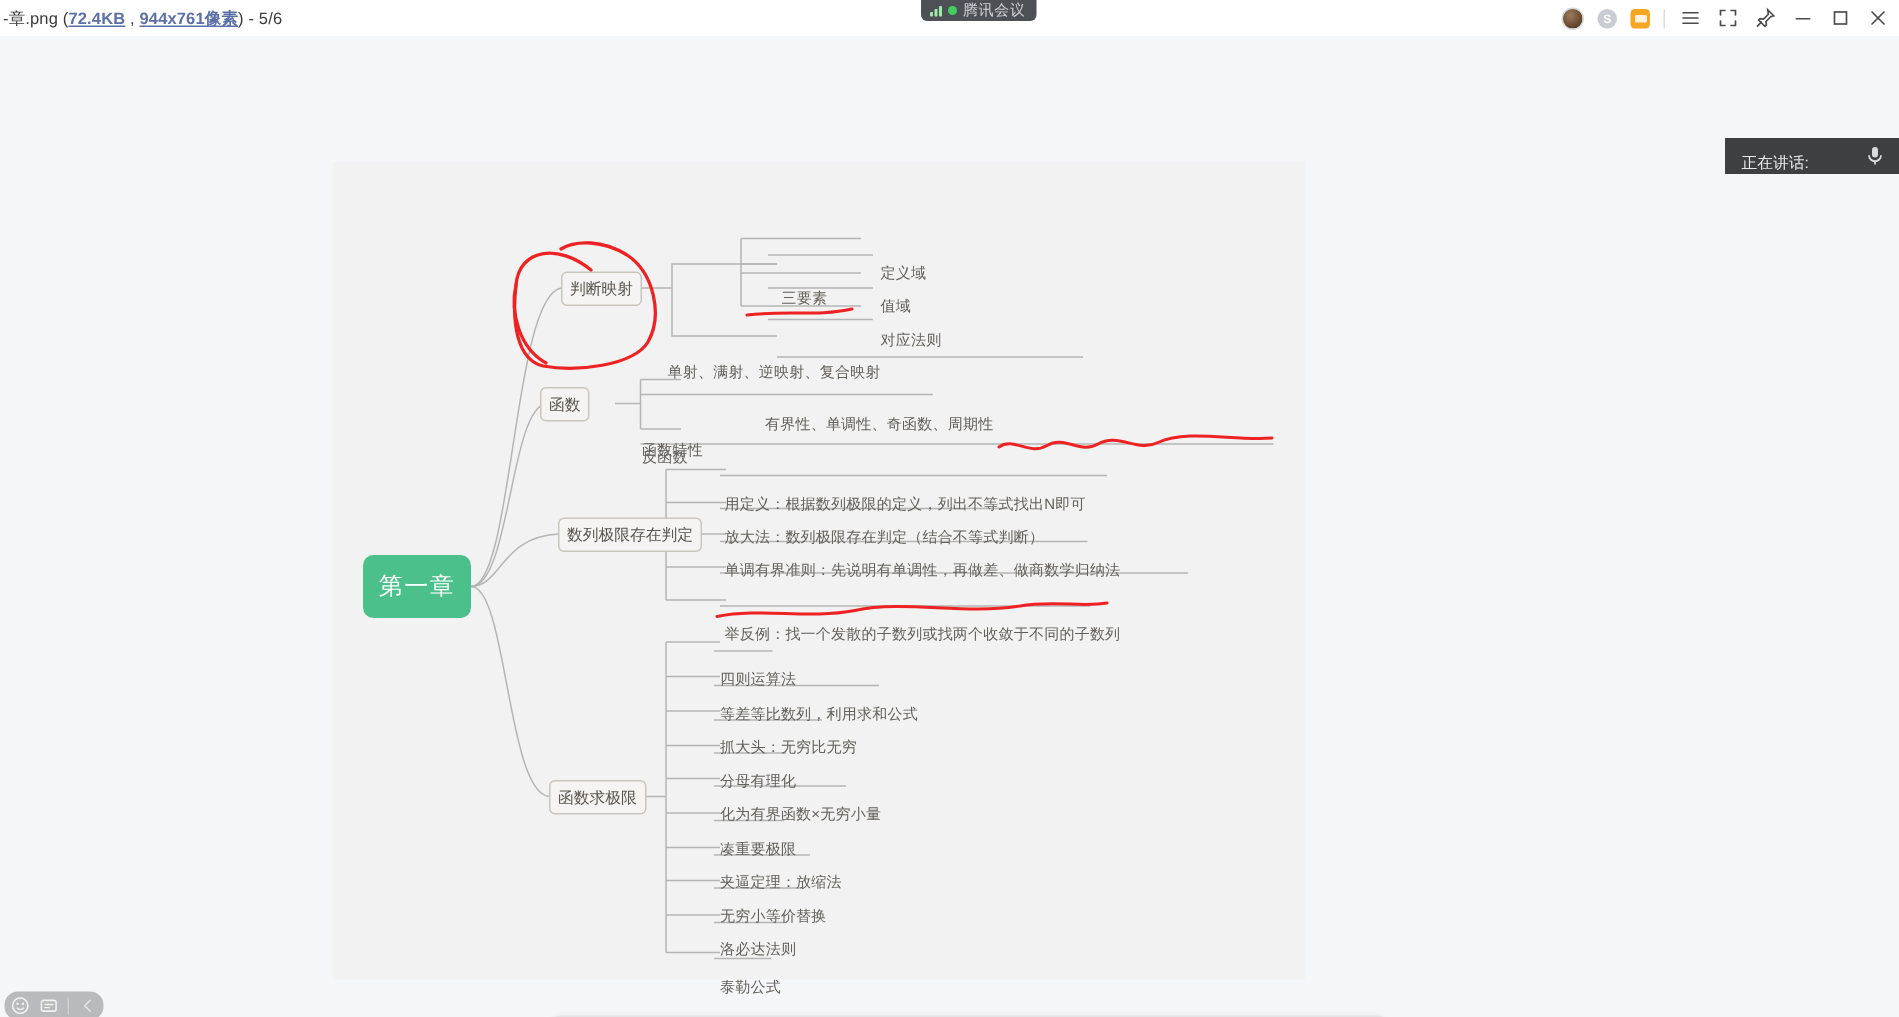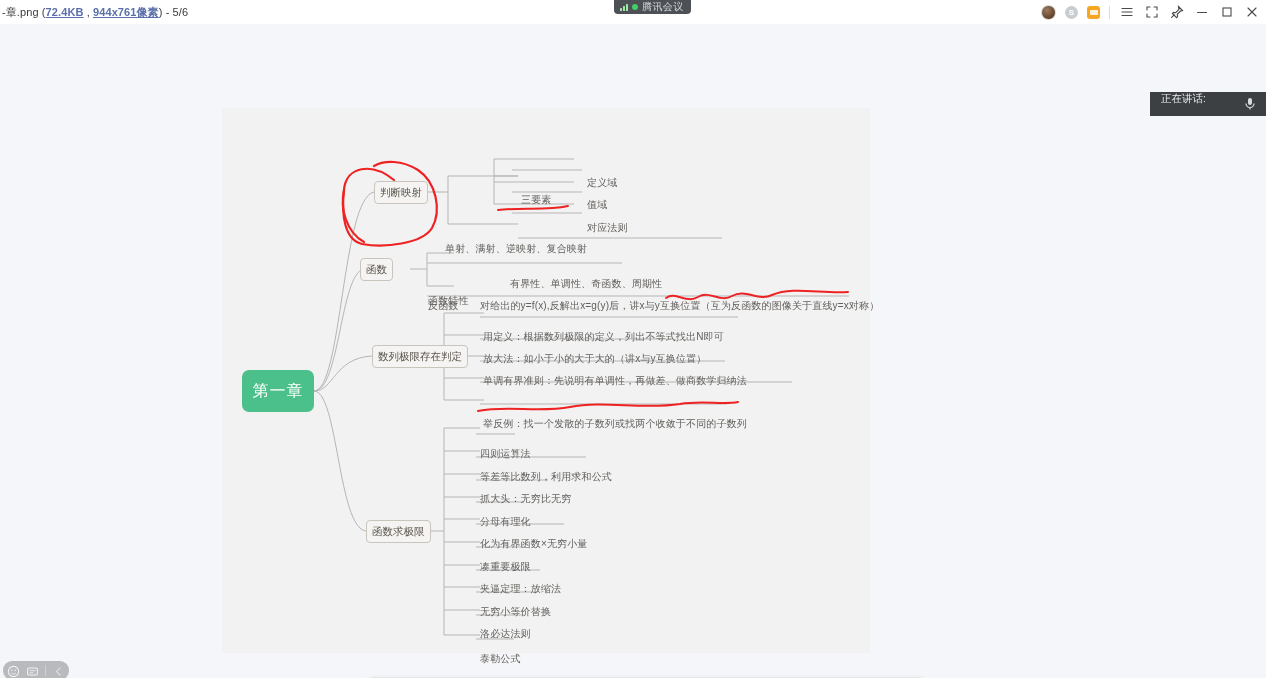--- a/index.html
+++ b/index.html
@@ -99,21 +99,21 @@
     position: absolute; font-size: 10px; color: #63605b; white-space: nowrap;
     letter-spacing: .15px; line-height: 12px; margin-top: 25px;
   }
 
   
   .ovl { position: absolute; left: 0; top: 0; width: 648px; height: 545px; pointer-events: none; }
 
   
   .speaking {
     position: absolute; right: 0px; top: 68px; width: 116px; height: 24px;
-    background: #3d4043; display: flex; align-items: flex-start;
+    background: #3d4043; display: flex; align-items: flex-end;
     padding-left: 11px; color: #e6e8ea; font-size: 10.5px;
   }
   .speaking .micwrap { position: absolute; right: 8px; top: 4px; }
 
   
   .bl-pill {
     position: absolute; left: 3px; top: 637px; height: 19px;
     background: #b9babd; border-radius: 9px;
     display: flex; align-items: center; gap: 6px; padding: 0 4px;
   }
@@ -278,25 +278,24 @@
       <div class="leaf" style="left:299px; top:61px;">三要素</div>
       <div class="leaf" style="left:365px; top:44px;">定义域</div>
       <div class="leaf" style="left:365px; top:66px;">值域</div>
       <div class="leaf" style="left:365px; top:89px;">对应法则</div>
       <div class="leaf" style="left:223px; top:110px;">单射、满射、逆映射、复合映射</div>
 
       <div class="nodebox" style="left:138px; top:150px;">函数</div>
       <div class="leaf" style="left:206px; top:162px;">函数特性</div>
       <div class="leaf" style="left:288px; top:145px;">有界性、单调性、奇函数、周期性</div>
       <div class="leaf" style="left:206px; top:167px;">反函数</div>
-      <div class="leaf" style="left:258px; top:167px;">对给出的y=f(x),反解出x=g(y)后，讲x与y互换位置（互为反函数的图像关于直线y=x对称）</div>
 
       <div class="nodebox" style="left:150px; top:237px;">数列极限存在判定</div>
       <div class="leaf" style="left:261px; top:198px;">用定义：根据数列极限的定义，列出不等式找出N即可</div>
-      <div class="leaf" style="left:261px; top:220px;">放大法：如小于小的大于大的（讲x与y互换位置）</div>
+      <div class="leaf" style="left:261px; top:220px;">放大法：数列极限存在判定（结合不等式判断）</div>
       <div class="leaf" style="left:261px; top:242px;">单调有界准则：先说明有单调性，再做差、做商数学归纳法</div>
       <div class="leaf" style="left:261px; top:285px;">举反例：找一个发散的子数列或找两个收敛于不同的子数列</div>
 
       <div class="nodebox" style="left:144px; top:412px;">函数求极限</div>
       <div class="leaf" style="left:258px; top:315px;">四则运算法</div>
       <div class="leaf" style="left:258px; top:338px;">等差等比数列，利用求和公式</div>
       <div class="leaf" style="left:258px; top:360px;">抓大头：无穷比无穷</div>
       <div class="leaf" style="left:258px; top:383px;">分母有理化</div>
       <div class="leaf" style="left:258px; top:405px;">化为有界函数×无穷小量</div>
       <div class="leaf" style="left:258px; top:428px;">凑重要极限</div>

